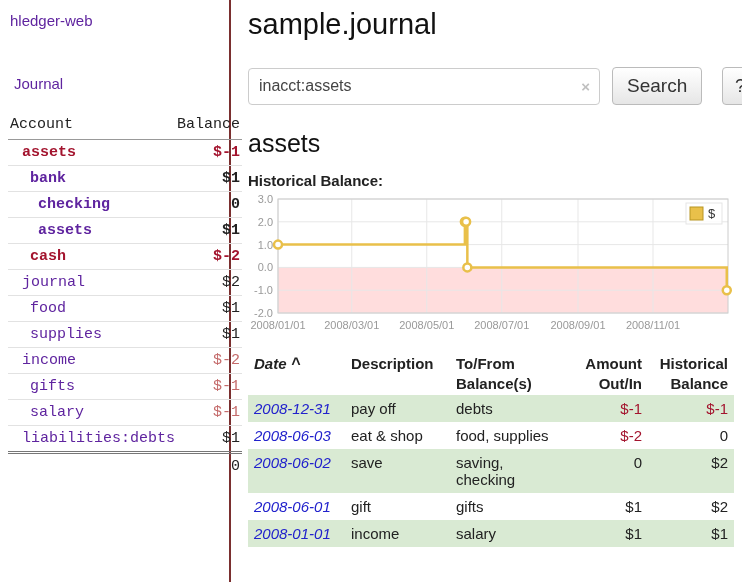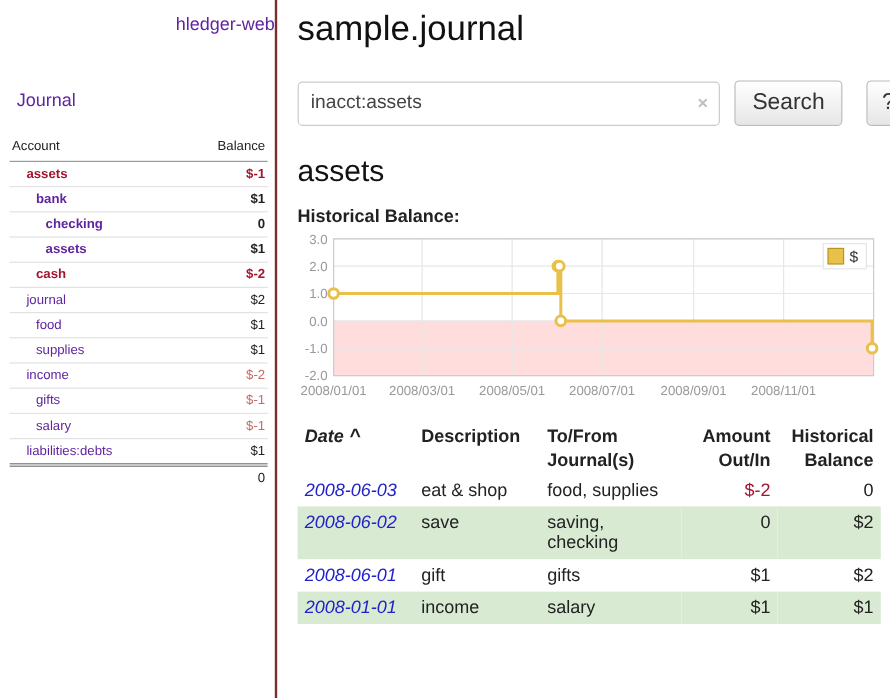--- a/index.html
+++ b/index.html
@@ -10,24 +10,24 @@
     font-size:14px;
   }
   .app { display:flex; width:742px; height:582px; }
 
   
   .sidebar {
     flex:0 0 231px; width:231px; height:582px;
     border-right:2px solid var(--divider_maroon);
     padding:10px 0 0 8px;
   }
-  .brand { font-size:15px; margin:2px 0 0 2px;text-align:right; }
+  .brand { font-size:15px; margin:2px 0 0 2px; }
   .brand a, .nav a { color:var(--accent_purple); text-decoration:none; cursor:pointer; }
   .nav { margin:46px 0 20px 6px; font-size:15px; }
-  table.accounts { border-collapse:collapse; width:215px; font-size:11px; }
+  table.accounts { border-collapse:collapse; width:215px; font-size:15px;font-family:Liberation Mono, monospace; }
   .accounts th { font-weight:400; text-align:left; padding:4px 0 6px 2px; border-bottom:1px solid #999; }
   .accounts th.right { text-align:right; padding-right:2px; }
   .accounts td { padding:4px 0; border-bottom:1px solid #e2e2e2; }
   .accounts td.bal { text-align:right; padding-right:2px; white-space:nowrap; }
   .accounts a.acct { color:var(--accent_purple); text-decoration:none; cursor:pointer; }
   .accounts .b { font-weight:bold; }
   .accounts .neg { color:var(--muted_negative); }
   .accounts .b.neg { color:var(--negative_red); }
   .accounts tfoot td { border-bottom:none; border-top:3px double #777; }
 
@@ -200,33 +200,40 @@
       <thead>
           <tr>
             <th>
               <div>Date<span class="sort"> ^</span></div>
             </th>
             <th>
               <div>Description</div>
             </th>
             <th>
               <div>To/From</div>
-              <div>Journal(s)</div>
+              <div>Balance(s)</div>
             </th>
             <th class="right">
               <div>Amount</div>
               <div>Out/In</div>
             </th>
             <th class="right">
               <div>Historical</div>
               <div>Balance</div>
             </th>
           </tr>
         </thead>
       <tbody>
+          <tr class="striped">
+            <td><a class="datelink">2008-12-31</a></td>
+            <td>pay off</td>
+            <td>debts</td>
+            <td class="right neg">$-1</td>
+            <td class="right neg">$-1</td>
+          </tr>
           <tr class="">
             <td><a class="datelink">2008-06-03</a></td>
             <td>eat &amp; shop</td>
             <td>food, supplies</td>
             <td class="right neg">$-2</td>
             <td class="right">0</td>
           </tr>
           <tr class="striped">
             <td><a class="datelink">2008-06-02</a></td>
             <td>save</td>

